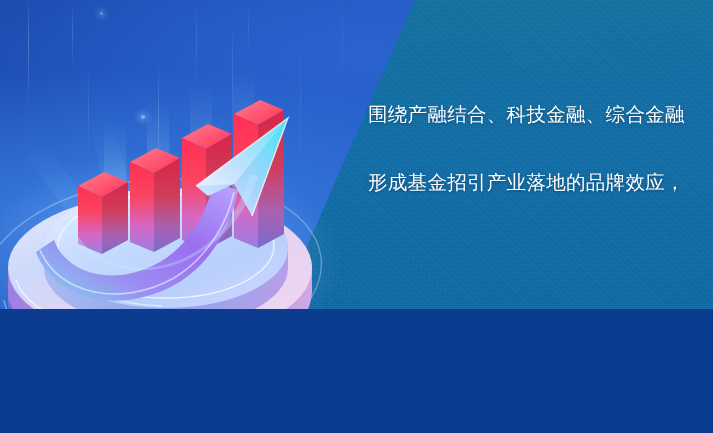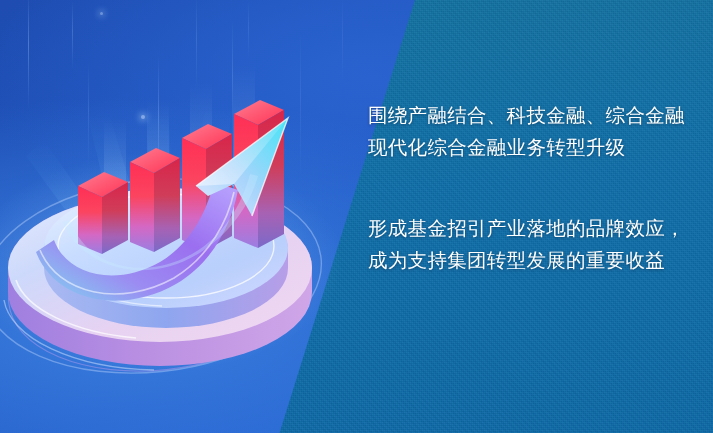--- a/index.html
+++ b/index.html
@@ -1,19 +1,19 @@
 <!DOCTYPE html>
 <html><head>
 <meta charset="utf-8">
 <style>
   html,body{margin:0;padding:0;background:#0b3c8f;}
   *{box-sizing:border-box;}
   .stage{
-    position:relative;width:713px;height:433px;overflow:hidden;
-    font-family:Liberation Serif, serif;
+    position:relative;width:713px;height:309px;overflow:hidden;
+    font-family:Liberation Mono, monospace;
     background:#be185d;
   }
 
   
   .bg-base{
     position:absolute;inset:0;
     background:
       radial-gradient(120% 90% at 18% 72%, #3b7fe0 0%, rgba(59,127,224,0) 55%),
       radial-gradient(90% 70% at 52% 18%, #2a63cf 0%, rgba(42,99,207,0) 60%),
       linear-gradient(150deg,#1e4cb0 0%, #2159c4 42%, #2462cf 70%, #1f55bd 100%);
@@ -42,21 +42,21 @@
   
   .illus{position:absolute;left:0;top:0;width:340px;height:433px;}
   .illus svg{position:absolute;left:0;top:0;}
 
   
   .copy{
     position:absolute;left:368px;top:100px;width:320px;
     color:#ffffff;
   }
   .para{margin:0 0 0 0;}
-  .para + .para{margin-top:49px;}
+  .para + .para{margin-top:36px;}
   .line{
     font-size:19.5px;line-height:32px;white-space:nowrap;
     letter-spacing:.3px;
     text-shadow:0 1px 3px rgba(0,25,50,.45);
   }
 </style>
 </head>
 <body>
 
 <div class="stage">
@@ -257,23 +257,21 @@
 
         <path d="M 4 300 a 156 76 0 0 0 150 70" fill="none" stroke="rgba(215,230,255,.5)" stroke-width="1.4"></path>
       </g>
     </svg>
   </div>
 
   <div class="copy">
 
     <div class="para">
       <div class="line">围绕产融结合、科技金融、综合金融</div>
-      <div class="line">现代化综合金融业务转型升级</div>
     </div>
 
     <div class="para">
       <div class="line">形成基金招引产业落地的品牌效应，</div>
-      <div class="line">成为支持集团转型发展的重要收益</div>
     </div>
 
   </div>
 
 </div>
 
 </body></html>

